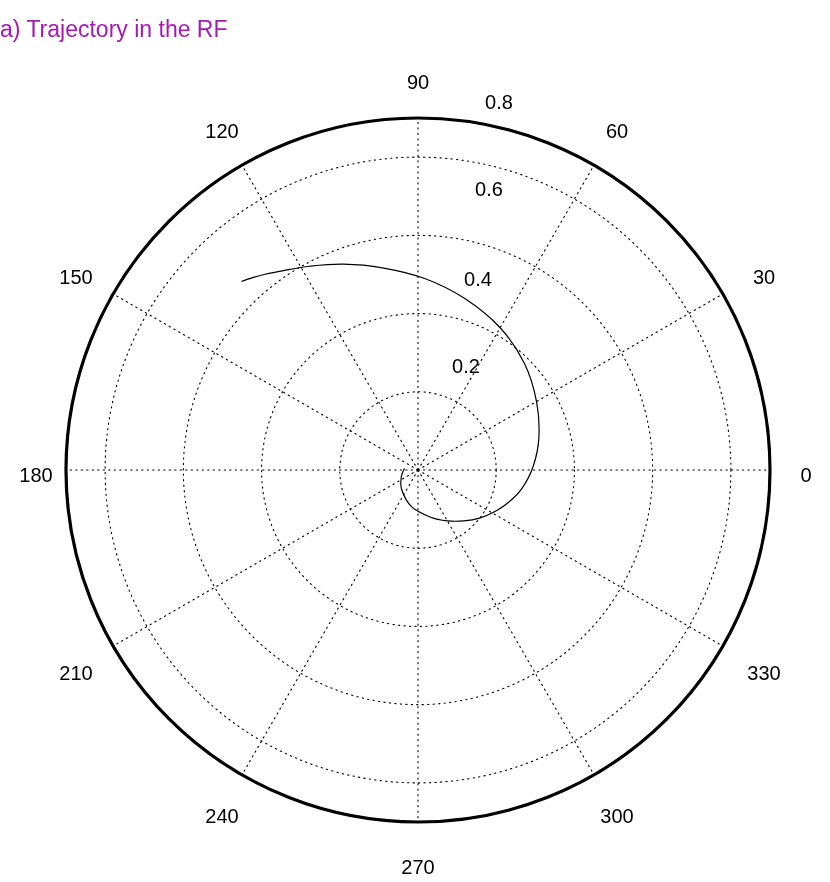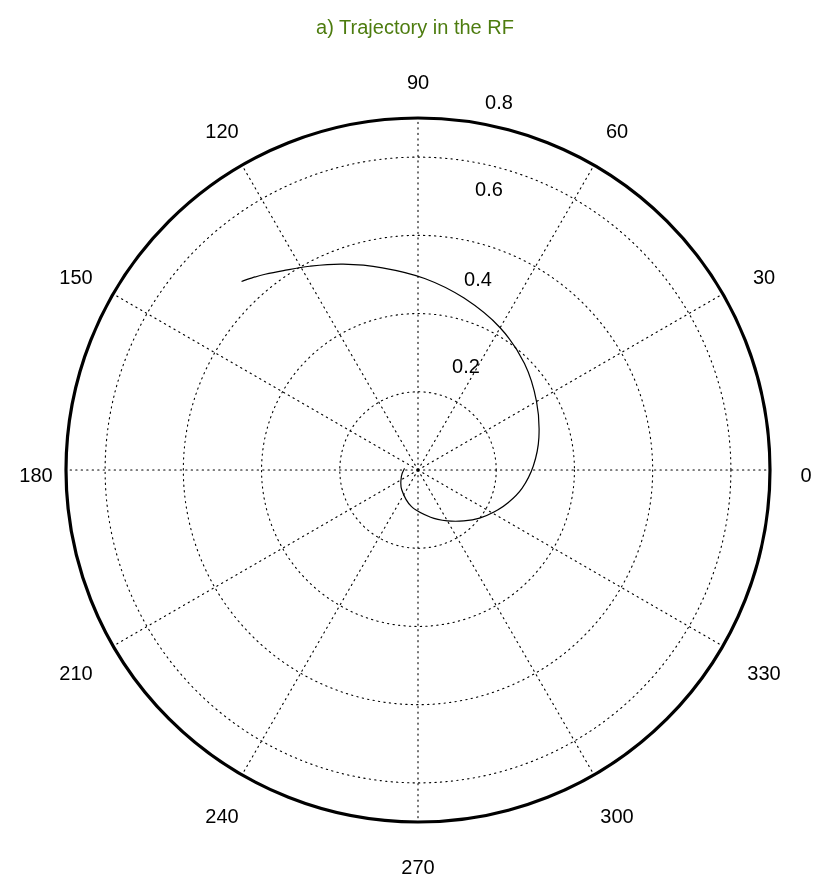--- a/index.html
+++ b/index.html
@@ -20,24 +20,23 @@
     left: 0;
     top: 0;
     width: 830px;
     height: 882px;
   }
   #chart-title {
     position: absolute;
     top: 16px;
     left: 0;
     width: 830px;
-    text-align: center;
-    font-size: 20px;
+    font-size: 23px;
     font-family: "Liberation Sans", sans-serif;
-    color: #4d7c0f;
+    color: #a21caf;
     white-space: nowrap;
   }
   svg {
     display: block;
   }
   .angle-label, .radial-label {
     font-family: "Liberation Sans", sans-serif;
     font-size: 20px;
     fill: #000000;
   }

